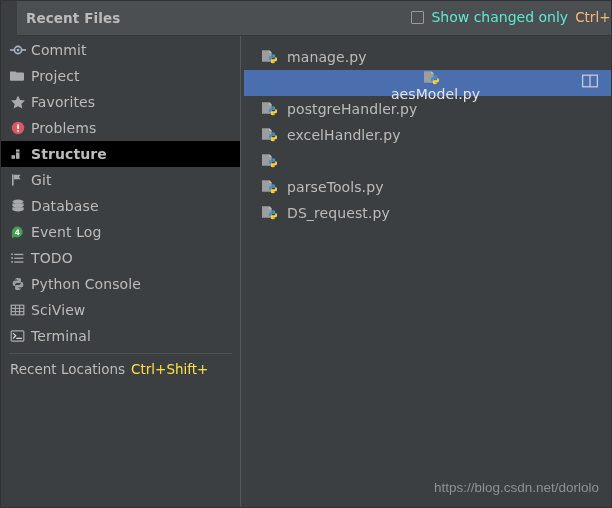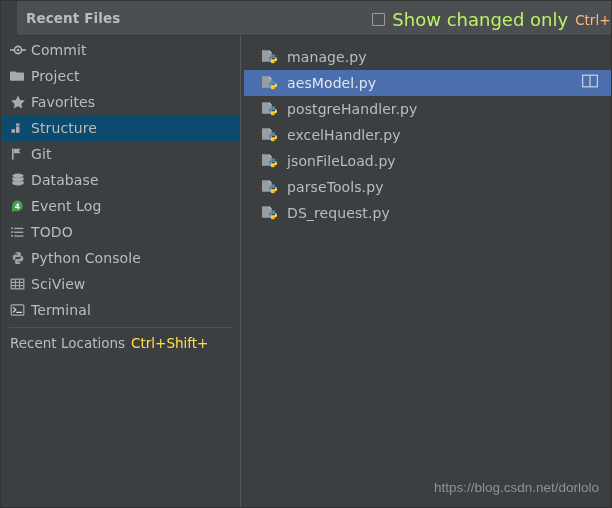--- a/index.html
+++ b/index.html
@@ -56,22 +56,22 @@
   .checkbox {
     width: 13px;
     height: 13px;
     border: 1px solid #9a9a9a;
     border-radius: 1px;
     background: #4b4f51;
     box-sizing: border-box;
     display: inline-block;
   }
   .cb-label {
-    font-size: 18px;
-    color: #bef264;
+    font-size: 14px;
+    color: #5eead4;
   }
   .cb-shortcut {
     font-size: 13.5px;
     color: #fdba74;
   }
 
   
   .left-panel {
     position: absolute;
     left: 0;
@@ -88,21 +88,22 @@
   }
   .nav-item {
     position: relative;
     height: 26px;
     display: flex;
     align-items: center;
     padding-left: 8px;
     box-sizing: border-box;
   }
   .nav-item.hovered {
-    background: #0c4a6e;
+    background: #000000;
+    font-weight: bold;
   }
   .nav-icon {
     width: 22px;
     min-width: 22px;
     height: 18px;
     display: flex;
     align-items: center;
     justify-content: flex-start;
   }
   .nav-label {
@@ -151,20 +152,21 @@
   .file-row {
     position: relative;
     height: 26px;
     display: flex;
     align-items: center;
     padding-left: 16px;
     box-sizing: border-box;
   }
   .file-row.selected {
     background: #4b6eaf;
+    flex-direction: column;
   }
   .file-icon {
     width: 22px;
     min-width: 22px;
     height: 16px;
     margin-right: 5px;
     position: relative;
   }
   .file-name {
     font-size: 14px;
@@ -246,20 +248,30 @@
 
       <div class="nav-item">
         <span class="nav-icon">
           <svg width="18" height="16" viewBox="0 0 18 16">
             <path d="M9 1.6 L11.1 6.0 L15.9 6.6 L12.4 9.9 L13.3 14.6 L9 12.3 L4.7 14.6 L5.6 9.9 L2.1 6.6 L6.9 6.0 Z" fill="#a9aaac"></path>
           </svg>
         </span>
         <span class="nav-label">Favorites</span>
       </div>
 
+      <div class="nav-item">
+        <span class="nav-icon">
+          <svg width="18" height="16" viewBox="0 0 18 16">
+            <circle cx="9" cy="8" r="6.2" fill="#db5860"></circle>
+            <rect x="8.2" y="4.3" width="1.7" height="5" rx="0.8" fill="#ffffff"></rect>
+            <rect x="8.2" y="10.1" width="1.7" height="1.8" rx="0.8" fill="#ffffff"></rect>
+          </svg>
+        </span>
+        <span class="nav-label">Problems</span>
+      </div>
 
       <div class="nav-item hovered">
         <span class="nav-icon">
           <svg width="18" height="16" viewBox="0 0 18 16">
             <rect x="2.5" y="9.2" width="3.5" height="3.6" fill="#a9aaac"></rect>
             <rect x="7.0" y="6.4" width="3.5" height="6.4" fill="#a9aaac"></rect>
             <rect x="7.0" y="3.4" width="3.5" height="2.3" fill="#a9aaac"></rect>
           </svg>
         </span>
         <span class="nav-label">Structure</span>
@@ -417,21 +429,20 @@
 
       <div class="file-row">
         <span class="file-icon">
           <svg width="20" height="16" viewBox="0 0 20 16">
             <path d="M2 1.2 h7.2 l2.6 2.6 v9.0 h-9.8 z" fill="#9a9ea1"></path>
             <path d="M9.2 1.2 l2.6 2.6 h-2.6 z" fill="#c5c8ca"></path>
             <path d="M13.0 5.2 c-2.0 0 -1.9 0.85 -1.9 0.85 l0 0.9 2.0 0 0 0.3 -2.8 0 c0 0 -1.35 -0.15 -1.35 1.95 0 2.1 1.18 2.03 1.18 2.03 l0.68 0 0 -0.97 c0 0 -0.04 -1.2 1.18 -1.2 l1.95 0 c0 0 1.13 0.02 1.13 -1.1 l0 -1.88 c0 0 0.17 -0.88 -2.05 -0.88 z M11.95 6.0 a0.36 0.36 0 1 1 0 0.72 0.36 0.36 0 0 1 0 -0.72 z" fill="#4b8bbe"></path>
             <path d="M13.0 14.2 c2.0 0 1.9 -0.85 1.9 -0.85 l0 -0.9 -2.0 0 0 -0.3 2.8 0 c0 0 1.35 0.15 1.35 -1.95 0 -2.1 -1.18 -2.03 -1.18 -2.03 l-0.68 0 0 0.97 c0 0 0.04 1.2 -1.18 1.2 l-1.95 0 c0 0 -1.13 -0.02 -1.13 1.1 l0 1.88 c0 0 -0.17 0.88 2.05 0.88 z M14.05 13.4 a0.36 0.36 0 1 1 0 -0.72 0.36 0.36 0 0 1 0 0.72 z" fill="#ffd43b"></path>
           </svg>
         </span>
-        <span class="file-name">jsonFileLoad.py</span>
       </div>
 
       <div class="file-row">
         <span class="file-icon">
           <svg width="20" height="16" viewBox="0 0 20 16">
             <path d="M2 1.2 h7.2 l2.6 2.6 v9.0 h-9.8 z" fill="#9a9ea1"></path>
             <path d="M9.2 1.2 l2.6 2.6 h-2.6 z" fill="#c5c8ca"></path>
             <path d="M13.0 5.2 c-2.0 0 -1.9 0.85 -1.9 0.85 l0 0.9 2.0 0 0 0.3 -2.8 0 c0 0 -1.35 -0.15 -1.35 1.95 0 2.1 1.18 2.03 1.18 2.03 l0.68 0 0 -0.97 c0 0 -0.04 -1.2 1.18 -1.2 l1.95 0 c0 0 1.13 0.02 1.13 -1.1 l0 -1.88 c0 0 0.17 -0.88 -2.05 -0.88 z M11.95 6.0 a0.36 0.36 0 1 1 0 0.72 0.36 0.36 0 0 1 0 -0.72 z" fill="#4b8bbe"></path>
             <path d="M13.0 14.2 c2.0 0 1.9 -0.85 1.9 -0.85 l0 -0.9 -2.0 0 0 -0.3 2.8 0 c0 0 1.35 0.15 1.35 -1.95 0 -2.1 -1.18 -2.03 -1.18 -2.03 l-0.68 0 0 0.97 c0 0 0.04 1.2 -1.18 1.2 l-1.95 0 c0 0 -1.13 -0.02 -1.13 1.1 l0 1.88 c0 0 -0.17 0.88 2.05 0.88 z M14.05 13.4 a0.36 0.36 0 1 1 0 -0.72 0.36 0.36 0 0 1 0 0.72 z" fill="#ffd43b"></path>
           </svg>

